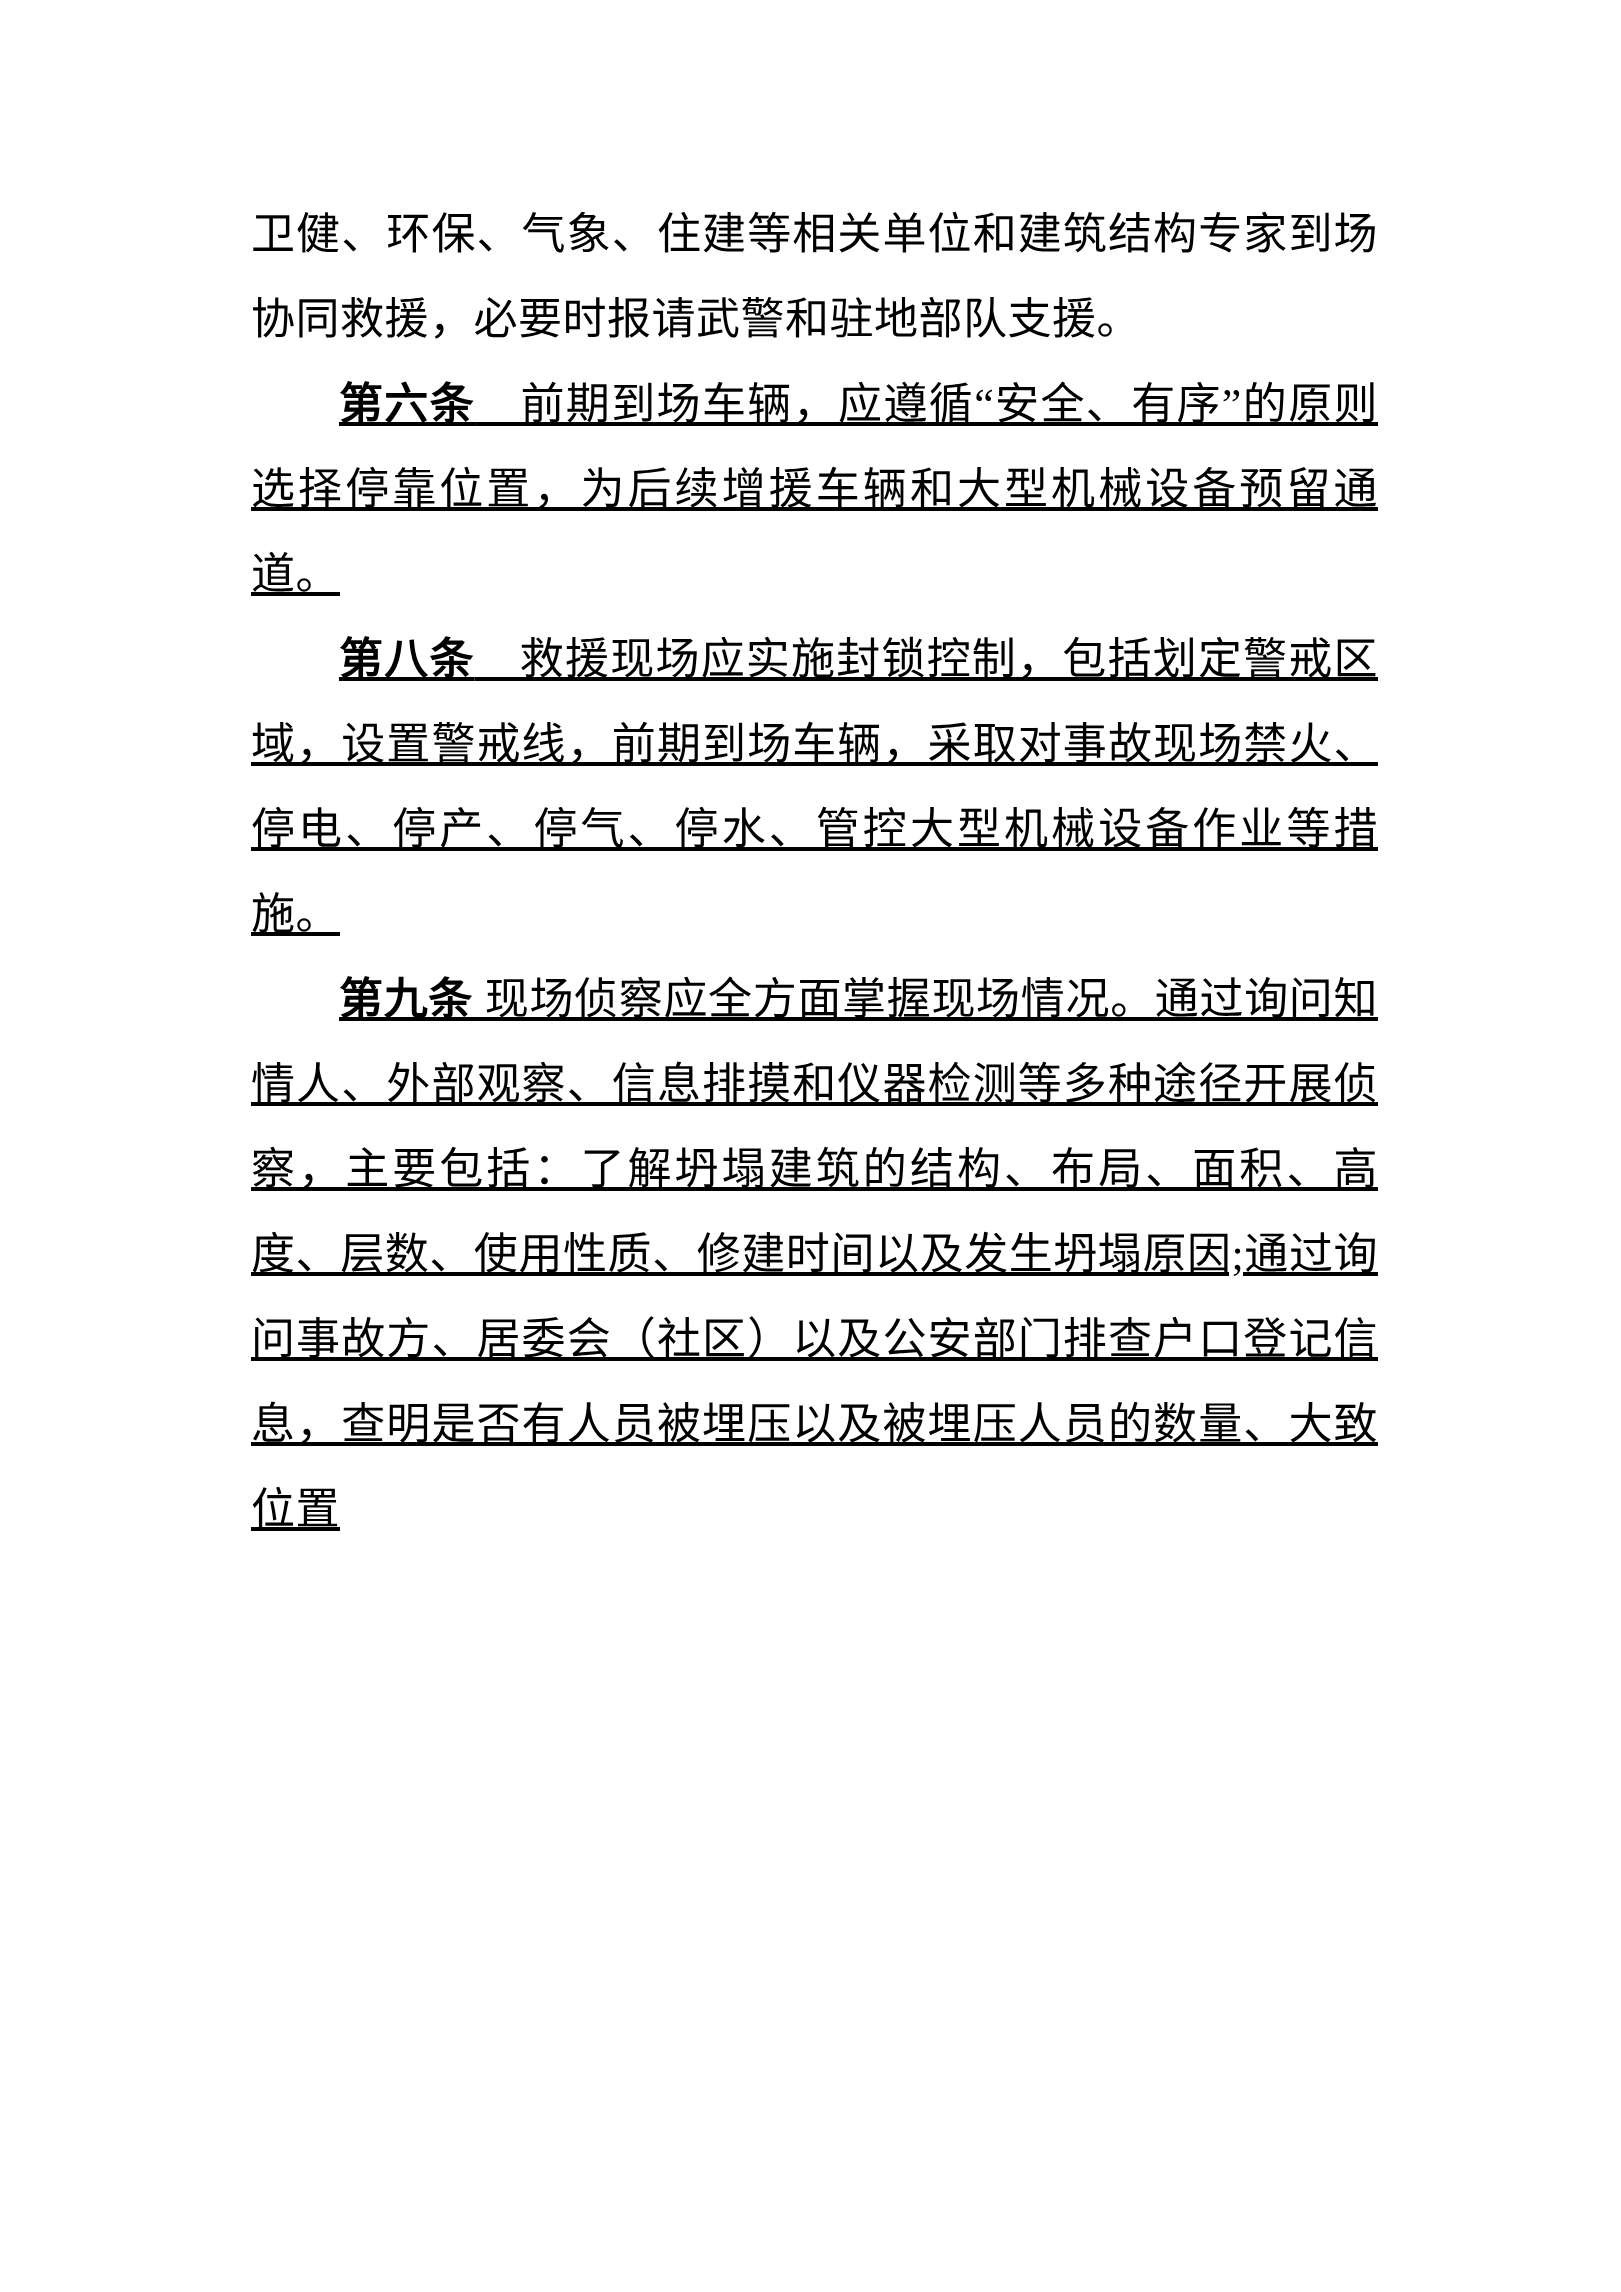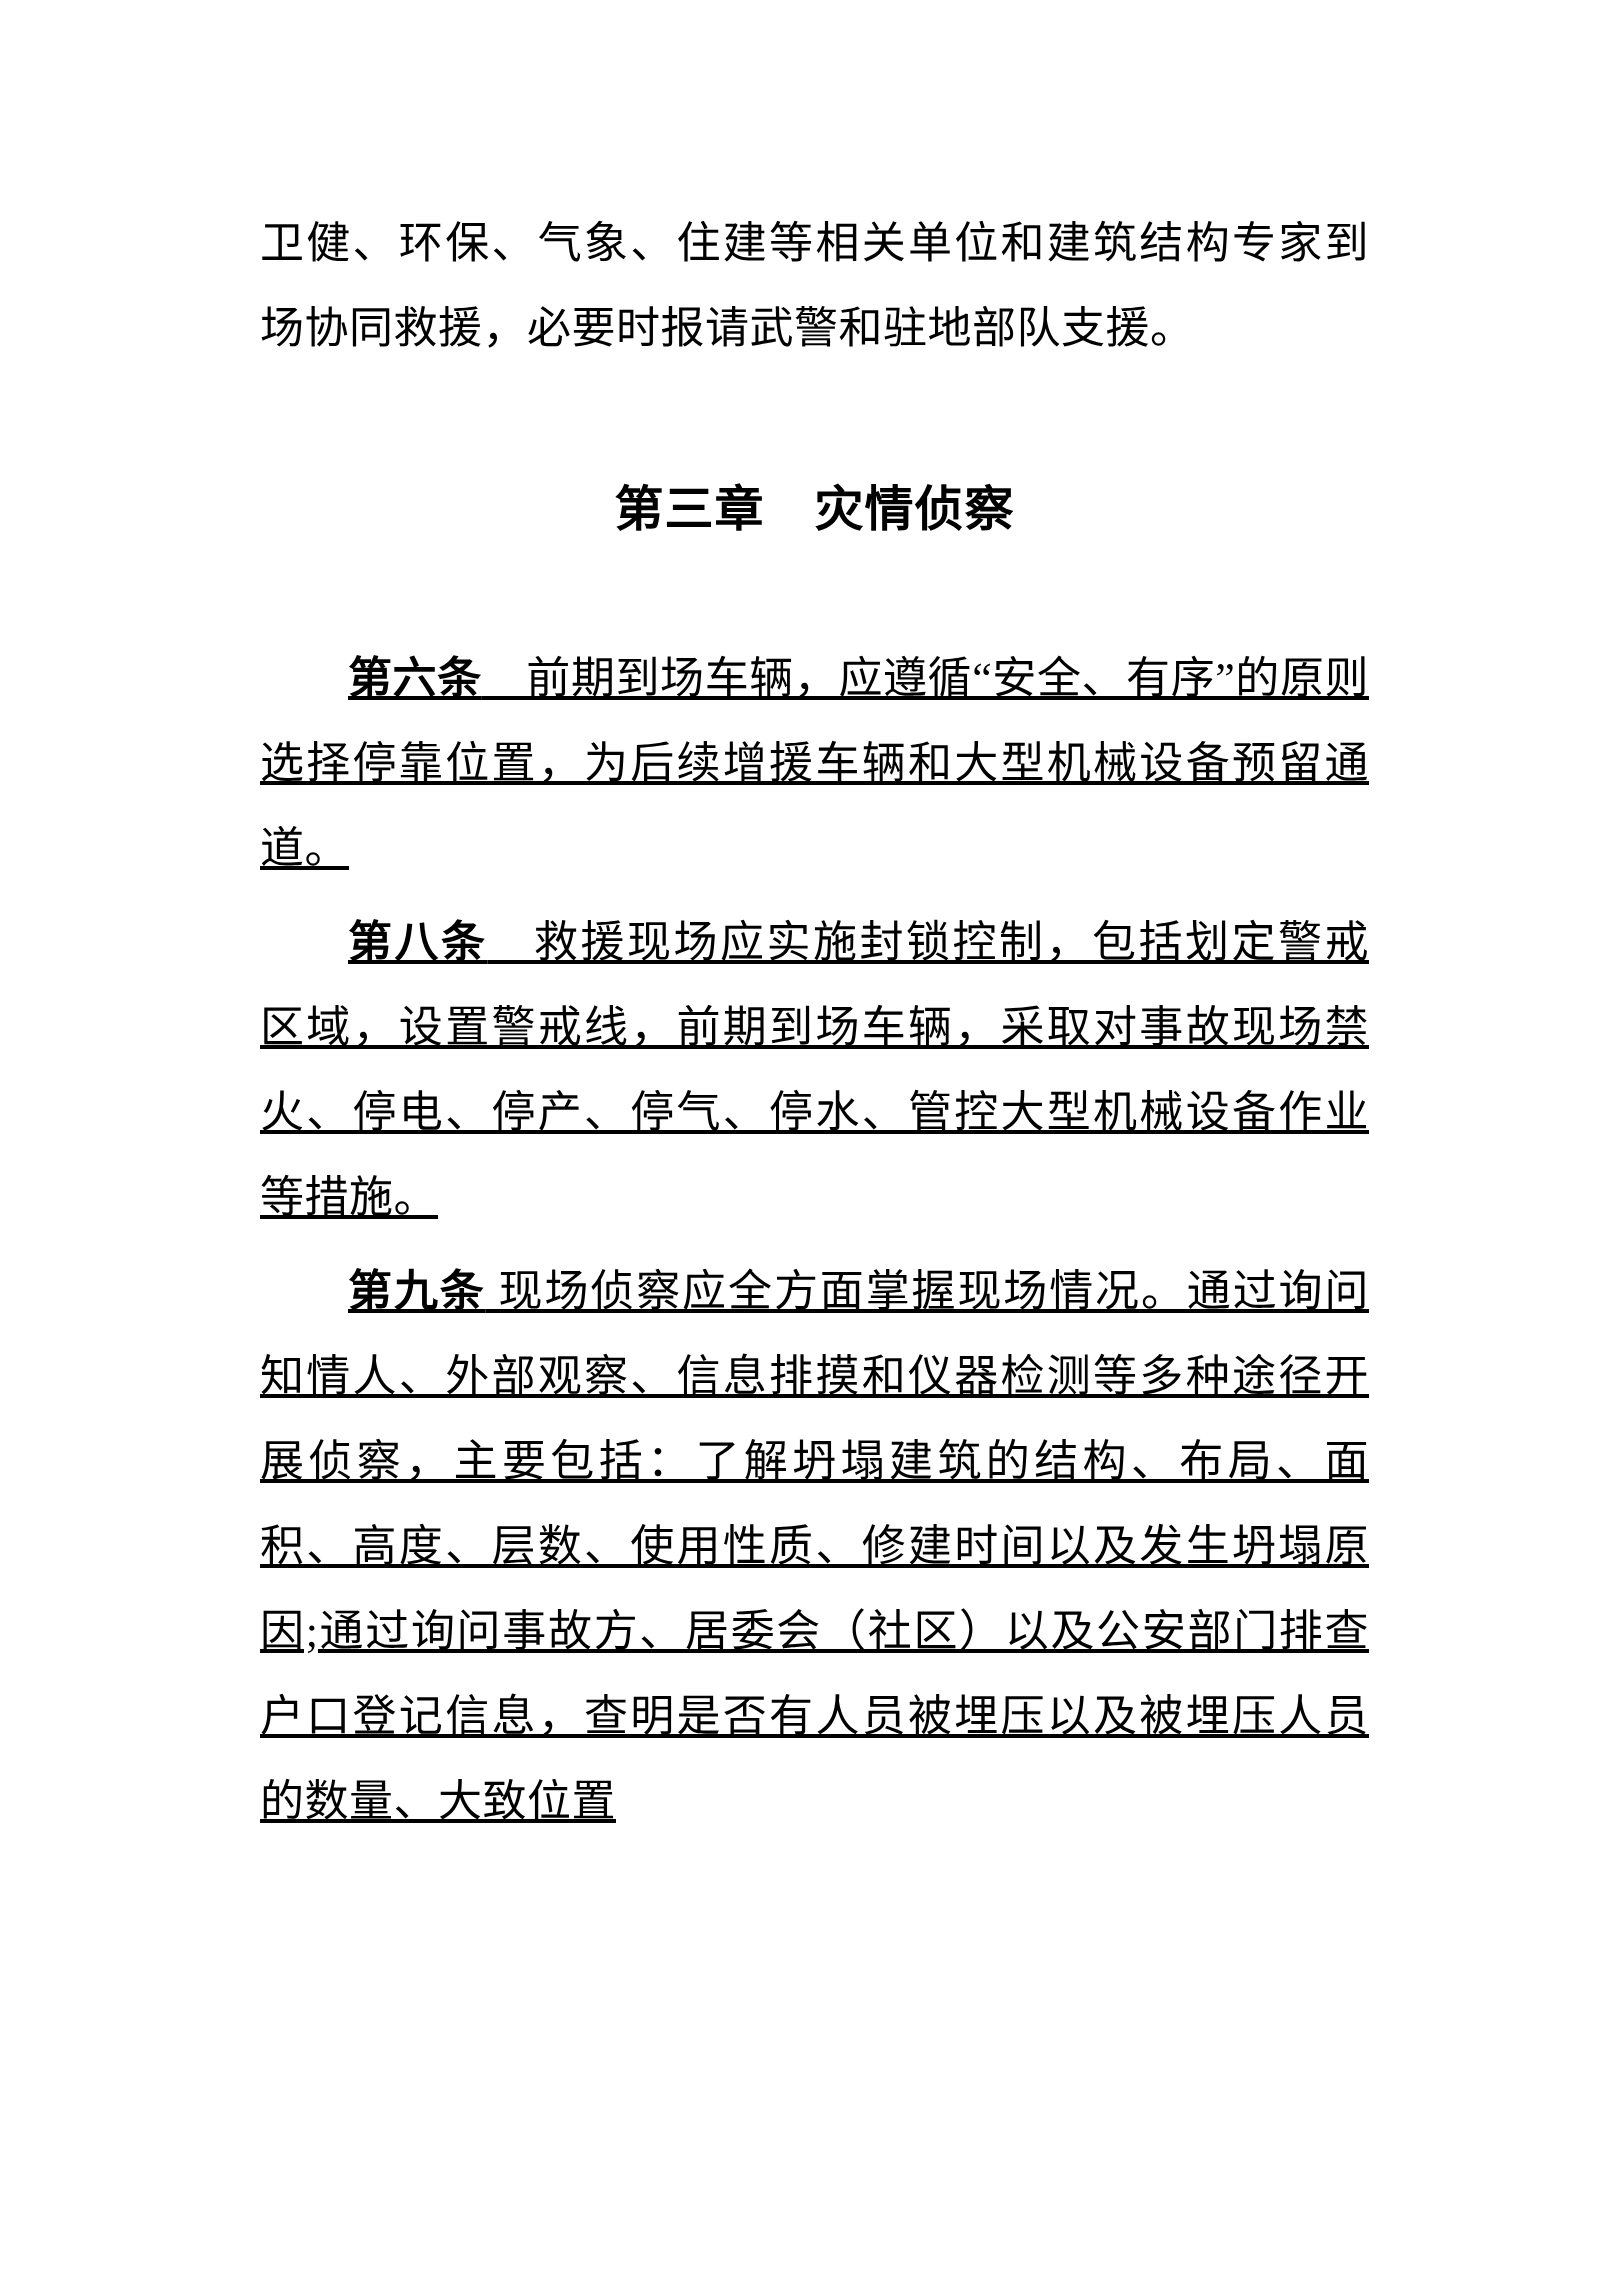--- a/index.html
+++ b/index.html
@@ -14,21 +14,21 @@
     background: #ffffff;
     overflow: hidden;
   }
   .content {
     position: absolute;
     left: 251px;
     top: 192px;
     width: 1127px;
   }
   .para {
-    margin: 9px;
+    margin: 0;
     padding: 0;
     font-family: "Liberation Serif", "DejaVu Serif", serif;
     font-size: 44px;
     line-height: 85px;
     color: #000000;
     text-align: justify;
     letter-spacing: 0.5px;
   }
   .para.indent {
     text-indent: 2em;
@@ -51,19 +51,18 @@
   .run.bold {
     font-weight: bold;
   }
 </style>
 </head>
 <body>
 
 <div class="page">
   <div class="content">
       <p class="para"><span class="run">卫健、环保、气象、住建等相关单位和建筑结构专家到场协同救援，必要时报请武警和驻地部队支援。</span></p>
-      <p class="chapter-heading"><span class="run bold">第三章　灾情侦察</span></p>
       <p class="para indent"><span class="run bold">第六条</span><span class="run">　前期到场车辆，应遵循“安全、有序”的原则选择停靠位置，为后续增援车辆和大型机械设备预留通道。</span></p>
       <p class="para indent"><span class="run bold">第八条</span><span class="run">　救援现场应实施封锁控制，包括划定警戒区域，设置警戒线，前期到场车辆，采取对事故现场禁火、停电、停产、停气、停水、管控大型机械设备作业等措施。</span></p>
       <p class="para indent"><span class="run bold">第九条</span><span class="run"> 现场侦察应全方面掌握现场情况。通过询问知情人、外部观察、信息排摸和仪器检测等多种途径开展侦察，主要包括：了解坍塌建筑的结构、布局、面积、高度、层数、使用性质、修建时间以及发生坍塌原因;通过询问事故方、居委会（社区）以及公安部门排查户口登记信息，查明是否有人员被埋压以及被埋压人员的数量、大致位置</span></p>
     </div>
 </div>
 
 
 </body></html>

